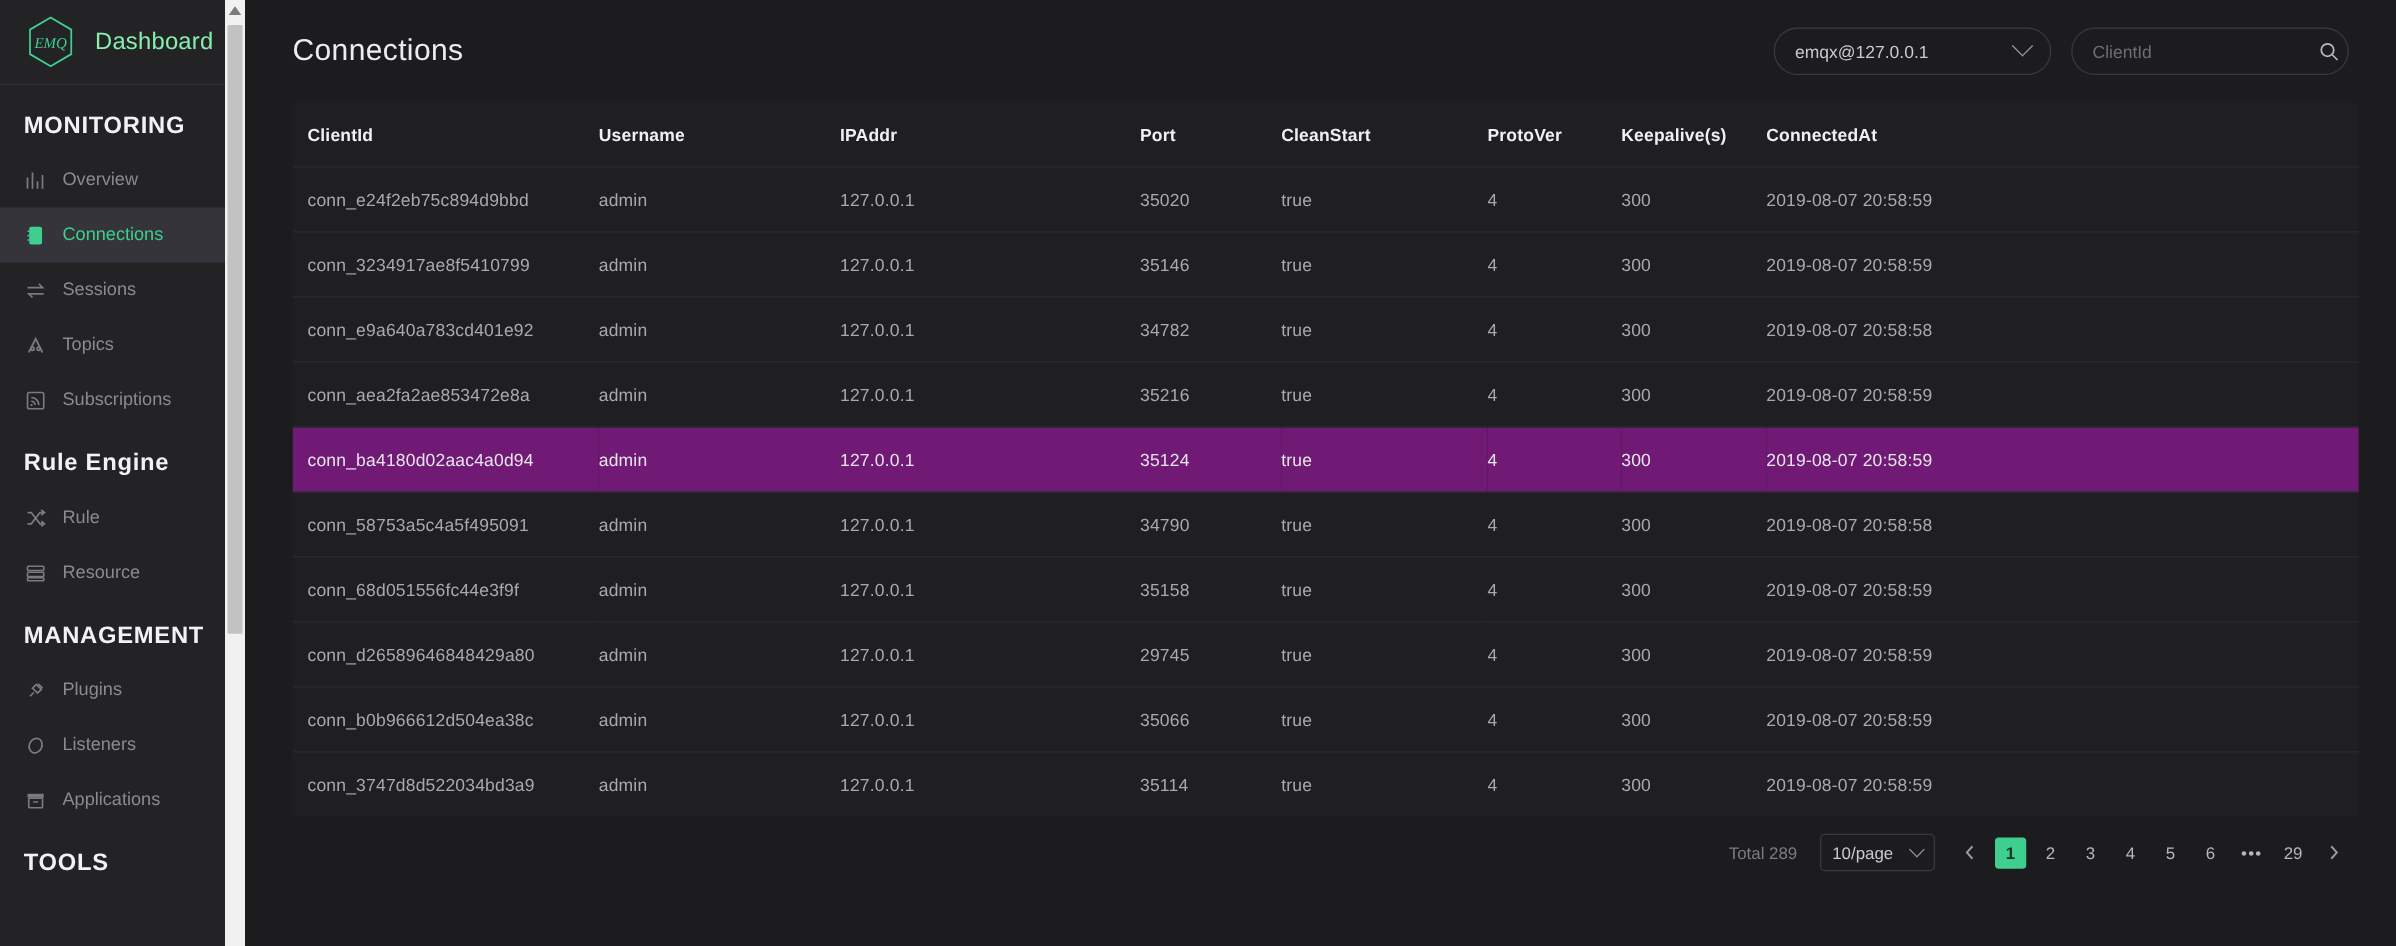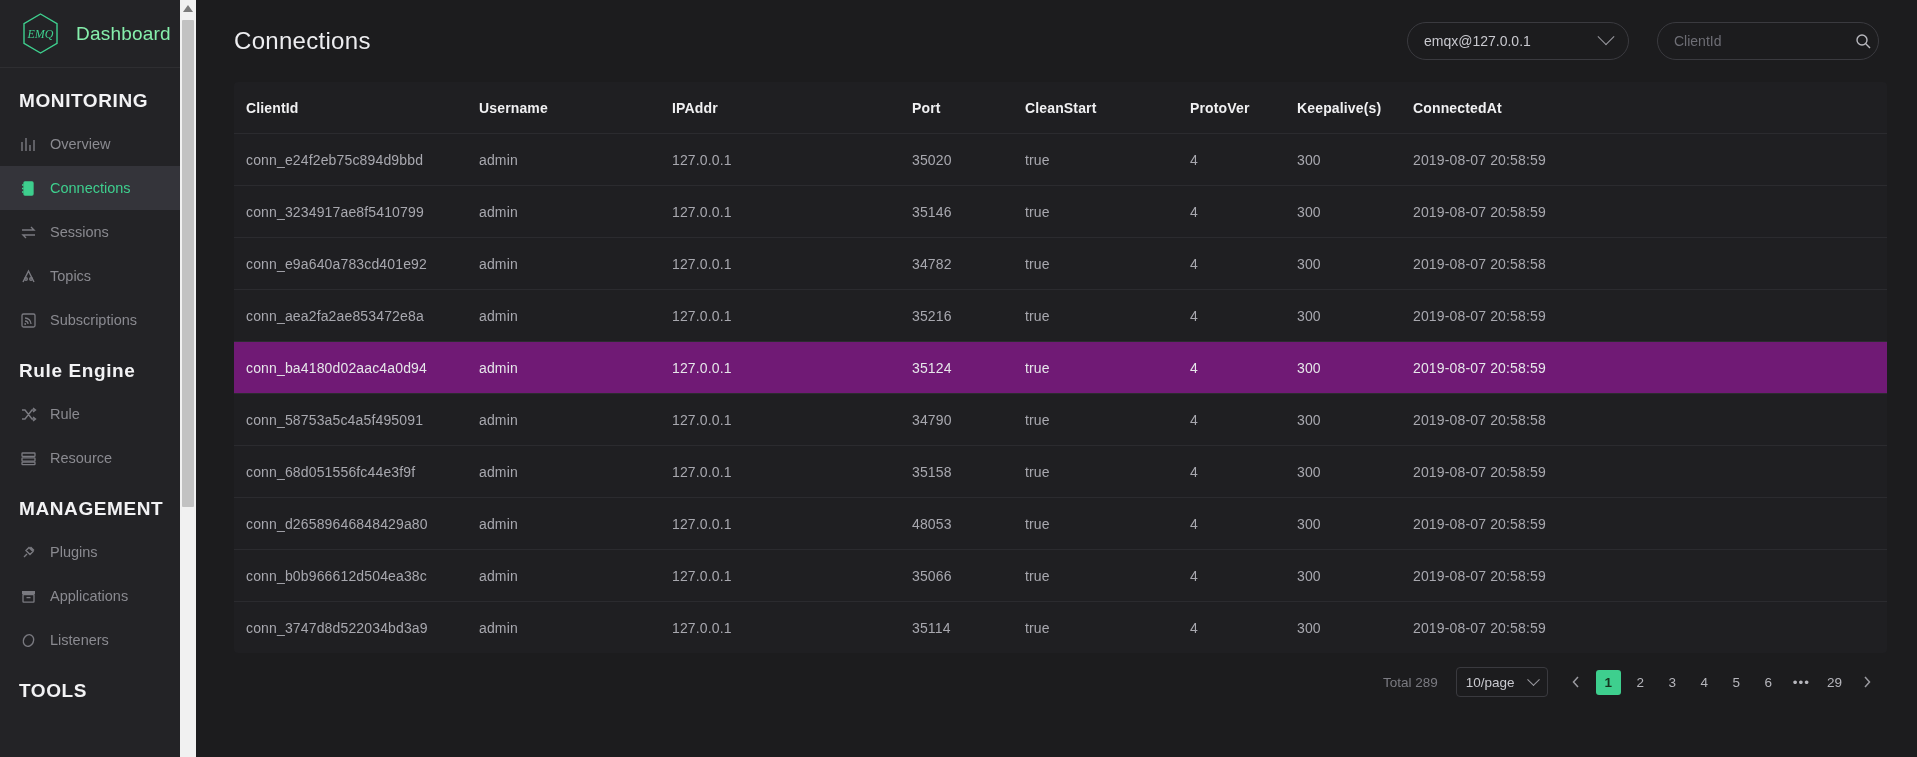--- a/index.html
+++ b/index.html
@@ -71,21 +71,21 @@
     flex: 1; height: 757px; background: #1c1c1e;
     padding: 0 30px 0 38px; position: relative; overflow: hidden;
   }
   .page-head {
     height: 82px; display: flex; align-items: center;
   }
   .page-title {
     color: #ededf0; font-size: 24px; font-weight: 400; letter-spacing: .3px;
   }
   .head-tools {
-    margin-left: auto; display: flex; align-items: center; gap: 28px;
+    margin-left: auto; display: flex; align-items: center; gap: 16px;
     padding-right: 8px;
   }
   .select {
     width: 222px; height: 38px; border: 1px solid #3a3a3f; border-radius: 19px;
     background: transparent; display: flex; align-items: center;
     padding: 0 16px; cursor: pointer;
   }
   .select .val { color: #c9c9cf; font-size: 14px; flex: 1; }
   .chev {
     width: 12px; height: 12px; border-right: 1.6px solid #9a9aa0;
@@ -243,35 +243,35 @@
       <div class="nav-item">
         <span class="ico">
           <svg width="17" height="17" viewBox="0 0 17 17" fill="none" stroke="currentColor" stroke-width="1.4">
             <path d="M10.5 3L14 6.5M4 13l3-3M6 6.5l4 4 3-3-4-4z"></path>
           </svg>
         </span>
         <span>Plugins</span>
       </div>
       <div class="nav-item">
         <span class="ico">
+          <svg width="17" height="17" viewBox="0 0 17 17" fill="none" stroke="currentColor" stroke-width="1.4">
+            <ellipse cx="8.5" cy="8.5" rx="5" ry="6" transform="rotate(25 8.5 8.5)"></ellipse>
+          </svg>
+        </span>
+        <span>Listeners</span>
+      </div>
+      <div class="nav-item">
+        <span class="ico">
           <svg width="17" height="17" viewBox="0 0 17 17" fill="none" stroke="currentColor" stroke-width="1.3">
             <rect x="2" y="3" width="13" height="3.2" fill="currentColor" stroke="none"></rect>
             <rect x="3" y="6.6" width="11" height="7.6" rx="0.5"></rect>
             <path d="M6.5 9.6h4"></path>
           </svg>
         </span>
         <span>Applications</span>
-      </div>
-      <div class="nav-item">
-        <span class="ico">
-          <svg width="17" height="17" viewBox="0 0 17 17" fill="none" stroke="currentColor" stroke-width="1.4">
-            <ellipse cx="8.5" cy="8.5" rx="5" ry="6" transform="rotate(25 8.5 8.5)"></ellipse>
-          </svg>
-        </span>
-        <span>Listeners</span>
       </div>
 
       <div class="nav-section">TOOLS</div>
     </nav>
 
     <div class="sb-scroll">
       <div class="arrow-up"></div>
       <div class="thumb"></div>
     </div>
   </aside>
@@ -380,21 +380,21 @@
               <td class="c-port">35158</td>
               <td class="c-clean">true</td>
               <td class="c-proto">4</td>
               <td class="c-keep">300</td>
               <td class="c-conn">2019-08-07 20:58:59</td>
             </tr>
             <tr>
               <td class="c-client">conn_d26589646848429a80</td>
               <td class="c-user">admin</td>
               <td class="c-ip">127.0.0.1</td>
-              <td class="c-port">48053</td>
+              <td class="c-port">29745</td>
               <td class="c-clean">true</td>
               <td class="c-proto">4</td>
               <td class="c-keep">300</td>
               <td class="c-conn">2019-08-07 20:58:59</td>
             </tr>
             <tr>
               <td class="c-client">conn_b0b966612d504ea38c</td>
               <td class="c-user">admin</td>
               <td class="c-ip">127.0.0.1</td>
               <td class="c-port">35066</td>

